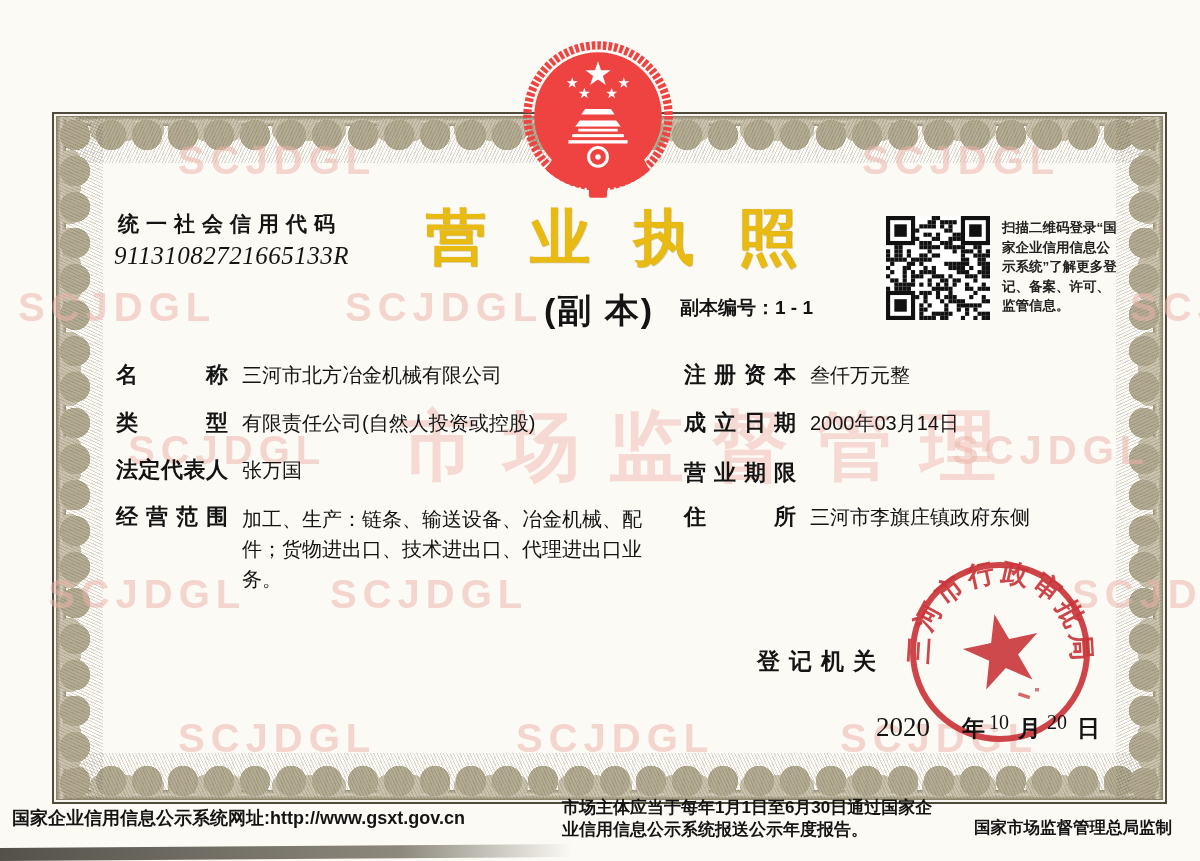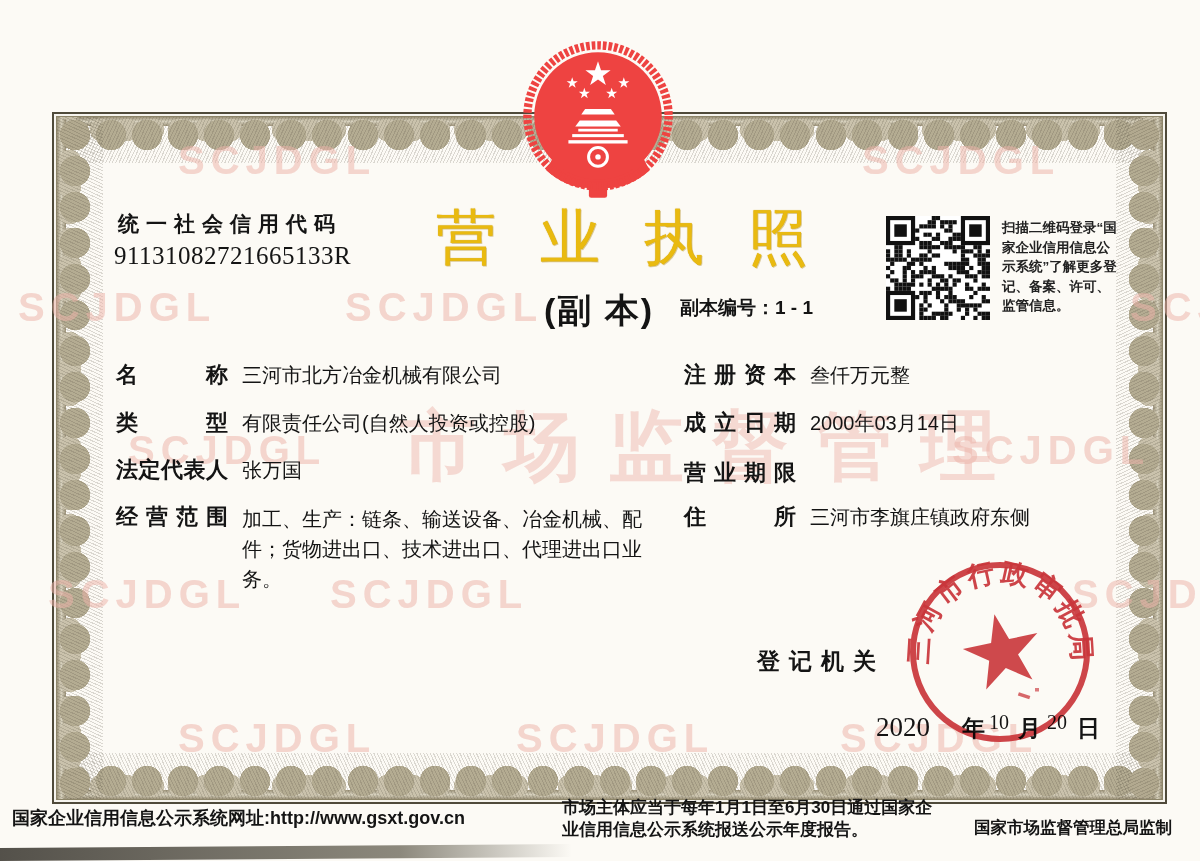--- a/index.html
+++ b/index.html
@@ -40,22 +40,22 @@
   .wm-tile{position:absolute;font-weight:bold;font-size:40px;letter-spacing:6px;
     color:rgba(236,178,168,.52);font-family:"Liberation Sans",sans-serif;}
   .wm-center{position:absolute;left:362px;top:396px;font-size:76px;font-weight:bold;
     letter-spacing:28px;color:rgba(224,130,120,.27);white-space:nowrap;margin-left:38px;}
 
   
   .content{position:absolute;inset:0;z-index:3;color:#141414;}
   .emblem{position:absolute;left:522px;top:40px;z-index:4;}
   .credit-label{position:absolute;left:118px;top:210px;font-size:21px;font-weight:bold;letter-spacing:7px;}
   .credit-code{position:absolute;left:114px;top:242px;font-size:25px;
-    font-family:"Liberation Serif","DejaVu Serif",serif;letter-spacing:.5px;}
-  .doc-title{position:absolute;left:436px;top:198px;font-size:60px;font-weight:normal;
+    font-family:"Liberation Serif","DejaVu Serif",serif;letter-spacing:.5px;font-style:italic;}
+  .doc-title{position:absolute;left:426px;top:198px;font-size:60px;font-weight:bold;
     letter-spacing:44px;white-space:nowrap;color:#e9ba10;
     text-shadow:0 0 1px #c79a0a, 1px 1px 0 rgba(160,120,0,.35);}
   .doc-subtitle{position:absolute;left:544px;top:288px;font-size:34px;font-weight:bold;letter-spacing:2px;}
   .copy-number{position:absolute;left:680px;top:295px;font-size:19px;font-weight:bold;}
   .qr{position:absolute;left:886px;top:216px;width:104px;height:104px;}
   .qr-caption{position:absolute;left:1002px;top:218px;width:120px;font-size:13.5px;
     line-height:1.45;color:#222;font-weight:bold;}
 
   .field-row{position:absolute;display:flex;align-items:flex-start;}
   .field-label{width:112px;flex:none;margin-right:14px;font-size:22px;font-weight:bold;

